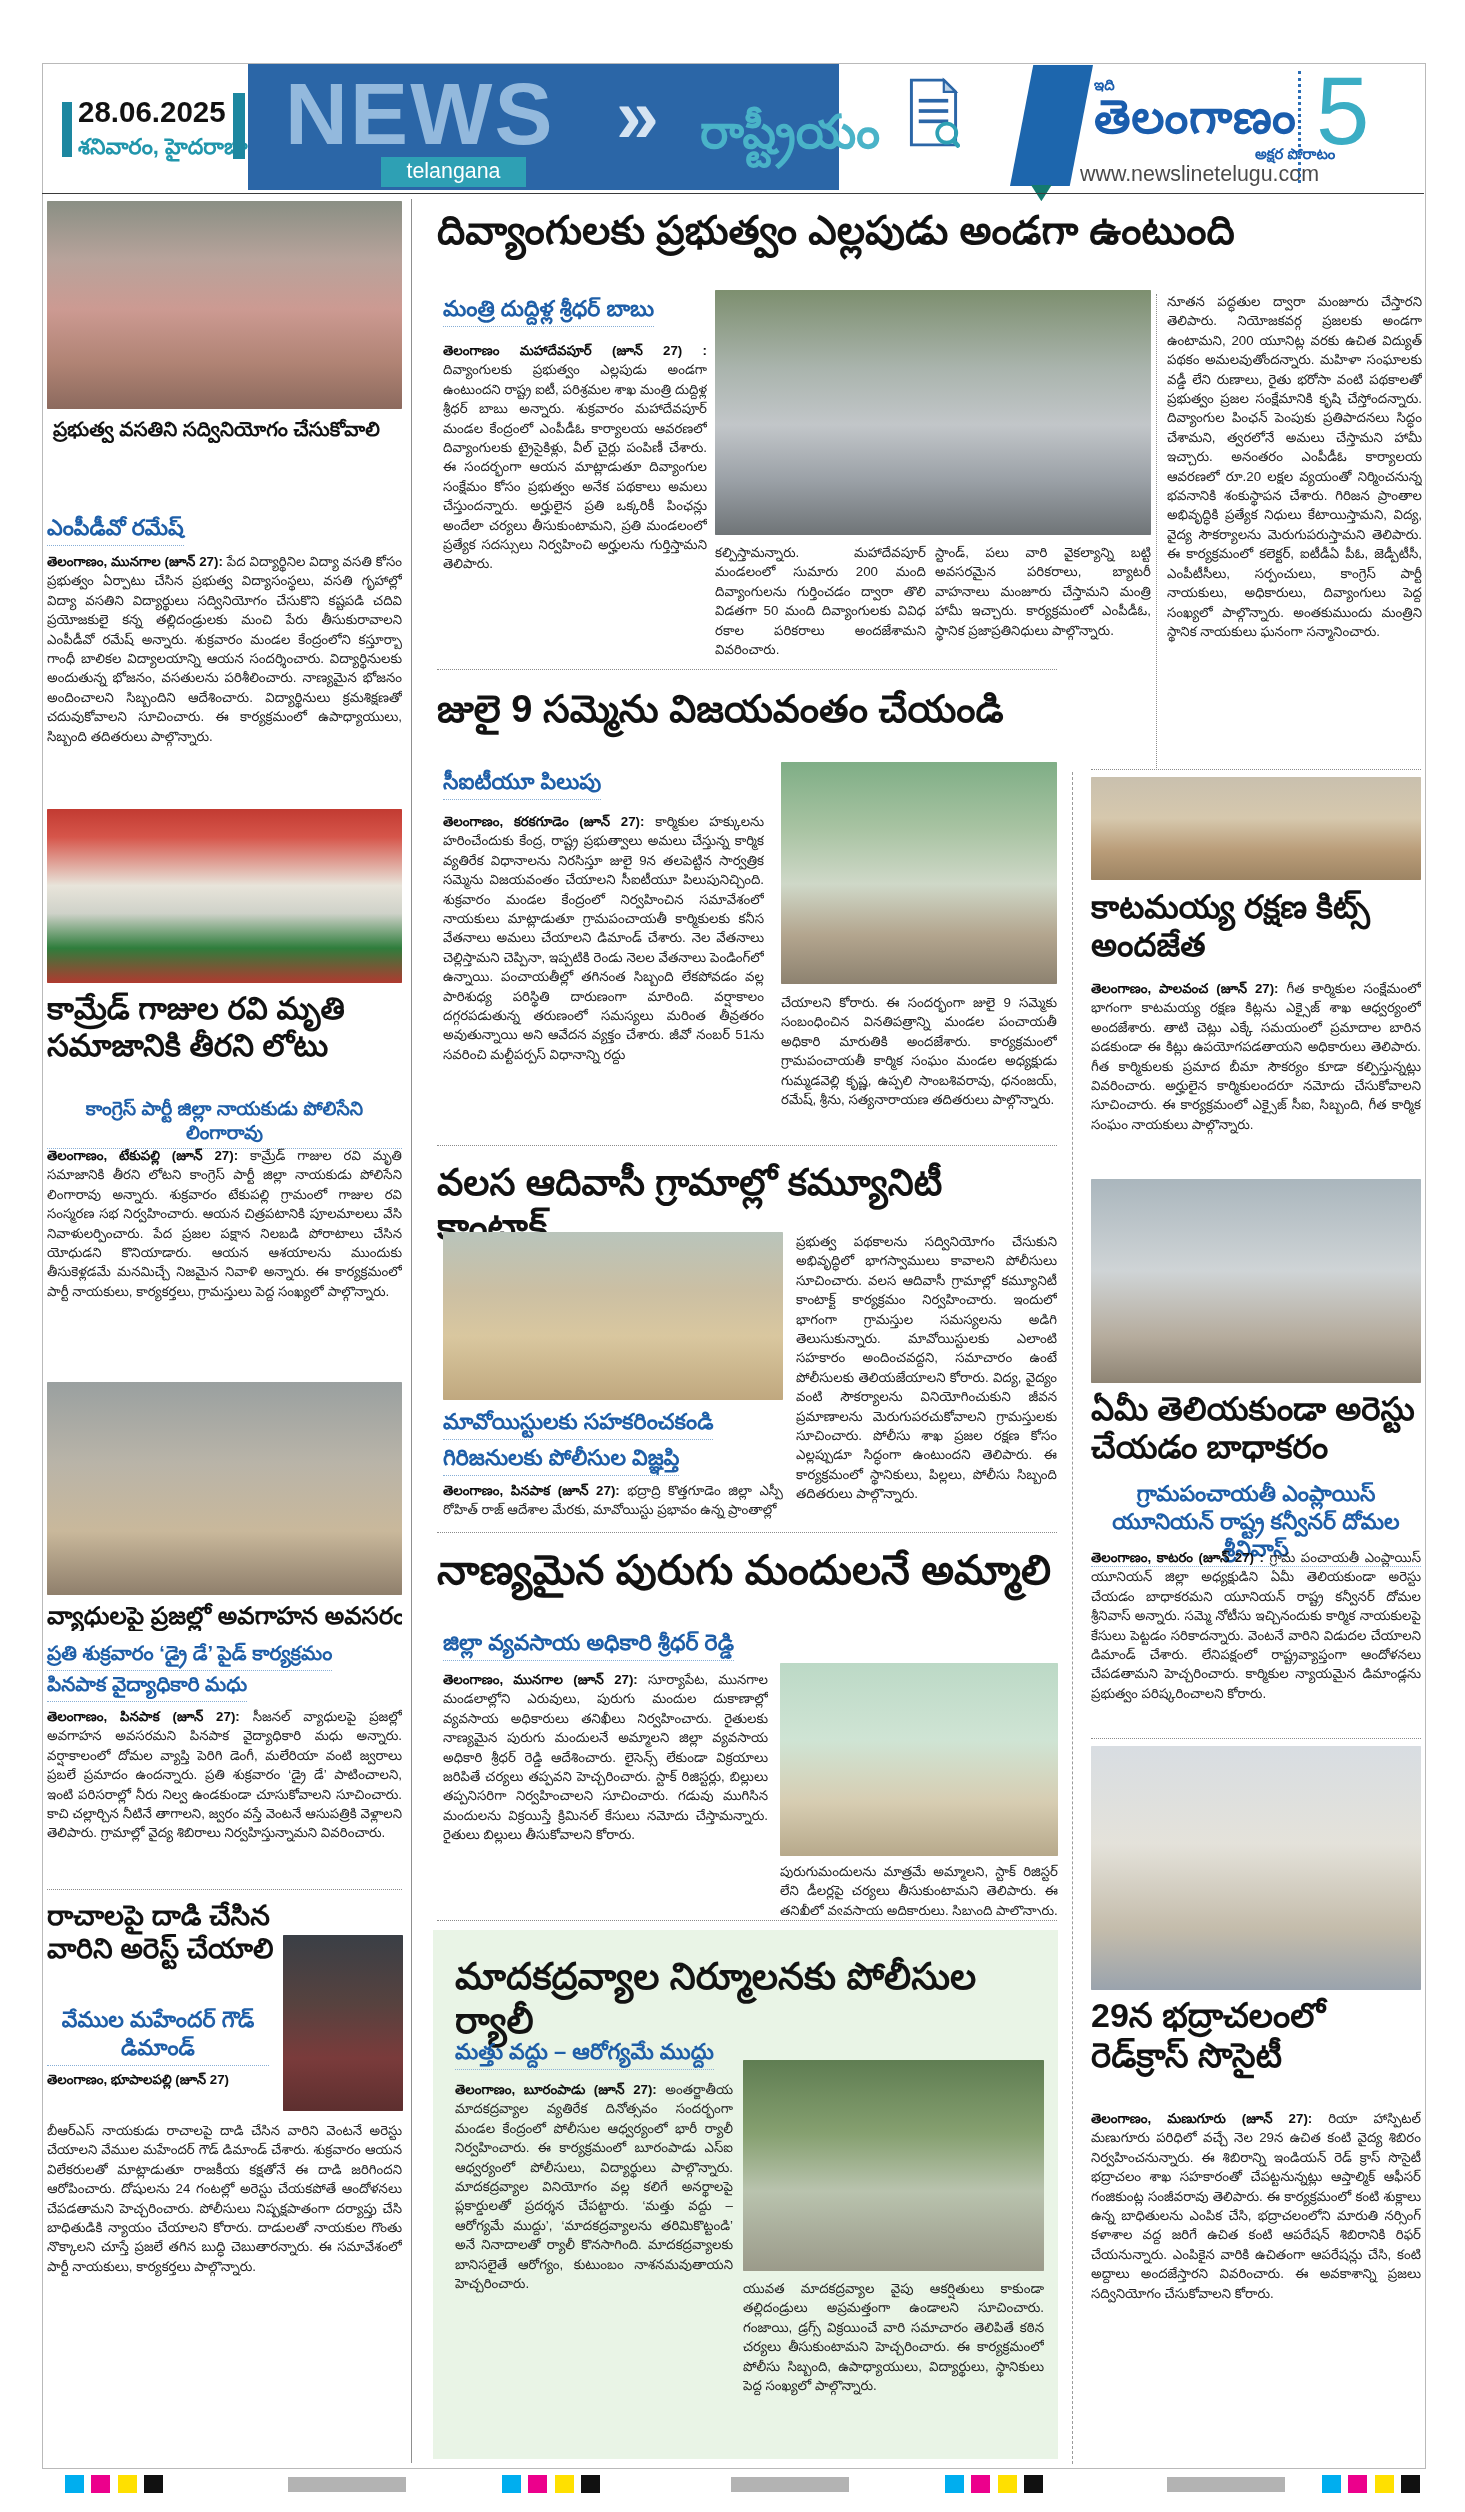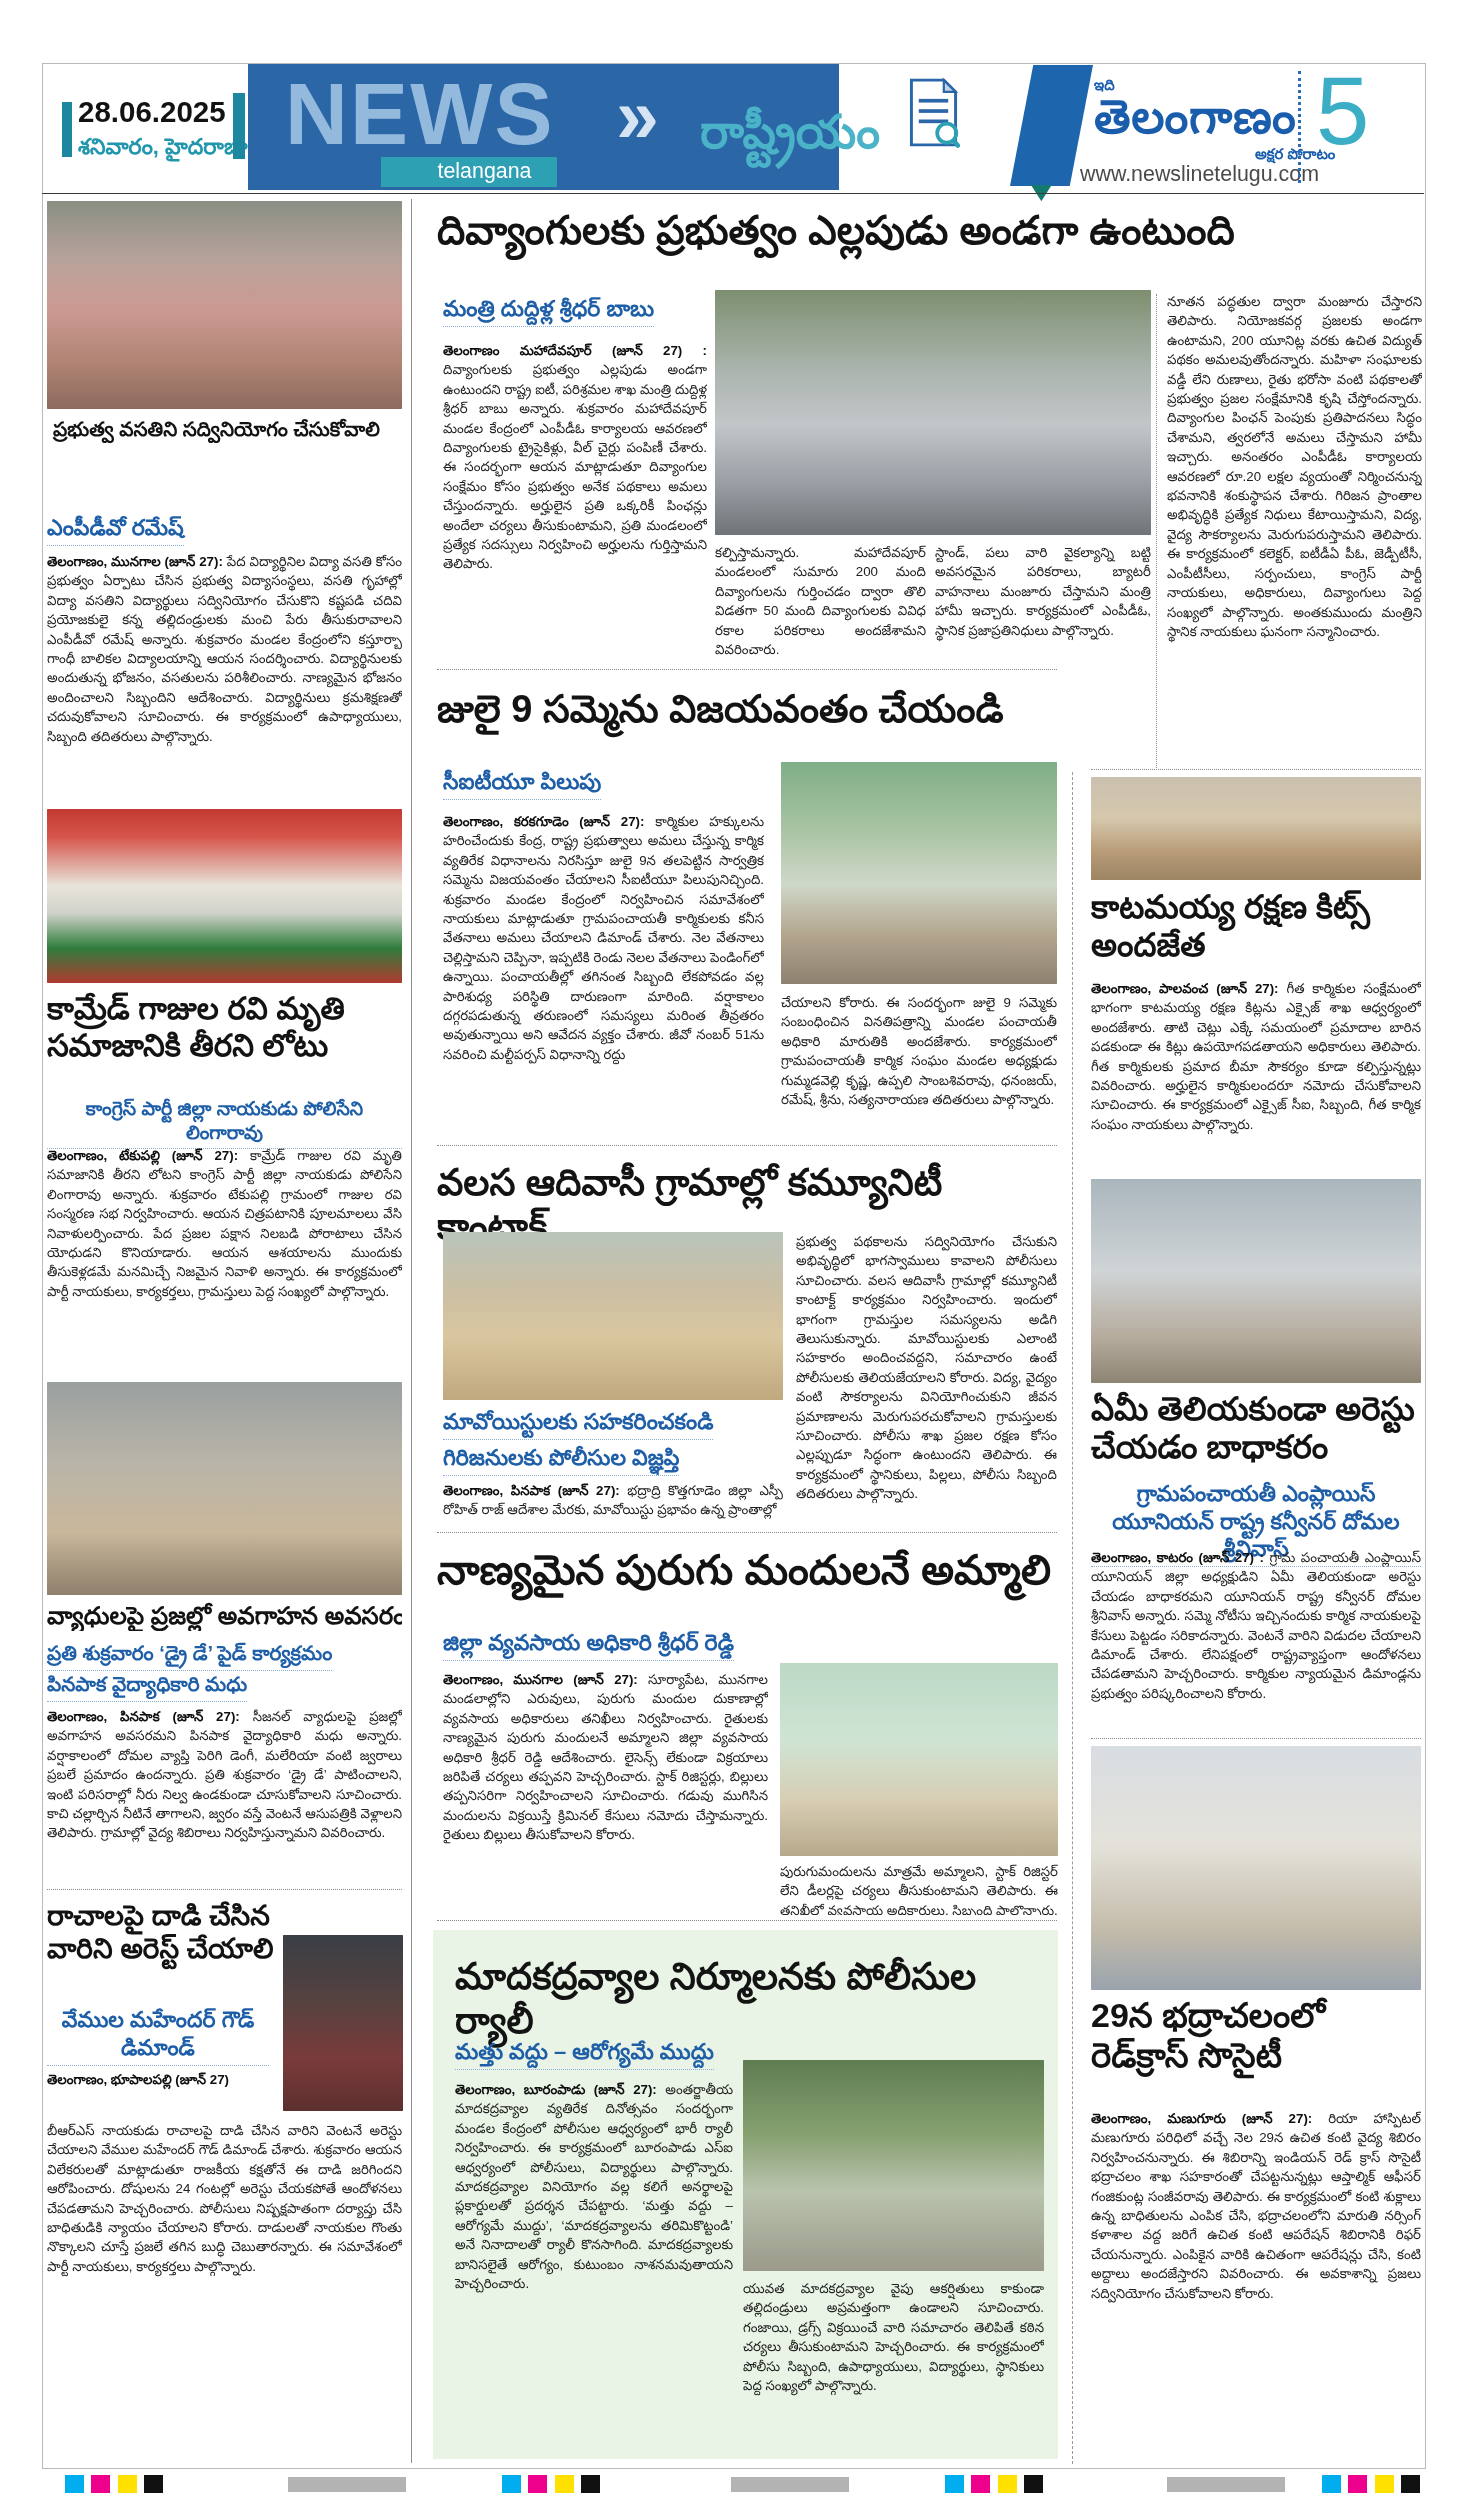--- a/index.html
+++ b/index.html
@@ -50,21 +50,21 @@
 
   <div class="abs frame" style="left:42px;top:63px;width:1382px;height:2404px;"></div>
 
   <div class="abs accent" style="left:62px;top:102px;width:10.3px;height:55px;"></div>
   <div class="abs" style="left:78px;top:95px;font-size:29.5px;font-weight:bold;color:#121212;">28.06.2025</div>
   <div class="abs" style="left:78px;top:134px;font-size:22px;color:#2196ac;font-weight:bold;">శనివారం, హైదరాబాద్</div>
   <div class="abs accent" style="left:233px;top:93px;width:11.8px;height:66px;"></div>
 
   <div class="abs banner" style="left:248px;top:64px;width:591px;height:126px;">
     <div class="abs brand" style="left:37px;top:0px;font-size:87px;">NEWS</div>
-    <div class="abs brand-sub" style="left:133px;top:93px;width:145px;height:29.5px;font-size:21.4px;line-height:29.5px;padding-left:31px;">telangana</div>
+    <div class="abs brand-sub" style="left:133px;top:93px;width:145px;height:29.5px;font-size:21.4px;line-height:29.5px;">telangana</div>
     <div class="abs chev" style="left:368px;top:7.4px;font-size:77px;">»</div>
     <div class="abs section-name" style="left:452px;top:23.6px;font-size:47px;margin-top:16px;">రాష్ట్రీయం</div>
   </div>
 
   <div class="abs" style="left:907px;top:77px;width:53px;height:71px;">
     <svg width="53" height="71" viewBox="0 0 72 96">
       <path d="M6 4 h44 l16 16 v72 h-60 z" fill="#ffffff" stroke="#2b66a7" stroke-width="4"></path>
       <path d="M50 4 l16 16 h-16 z" fill="#bcd3e8" stroke="#2b66a7" stroke-width="3"></path>
       <line x1="16" y1="32" x2="56" y2="32" stroke="#2b66a7" stroke-width="5"></line>
       <line x1="16" y1="46" x2="56" y2="46" stroke="#2b66a7" stroke-width="5"></line>

